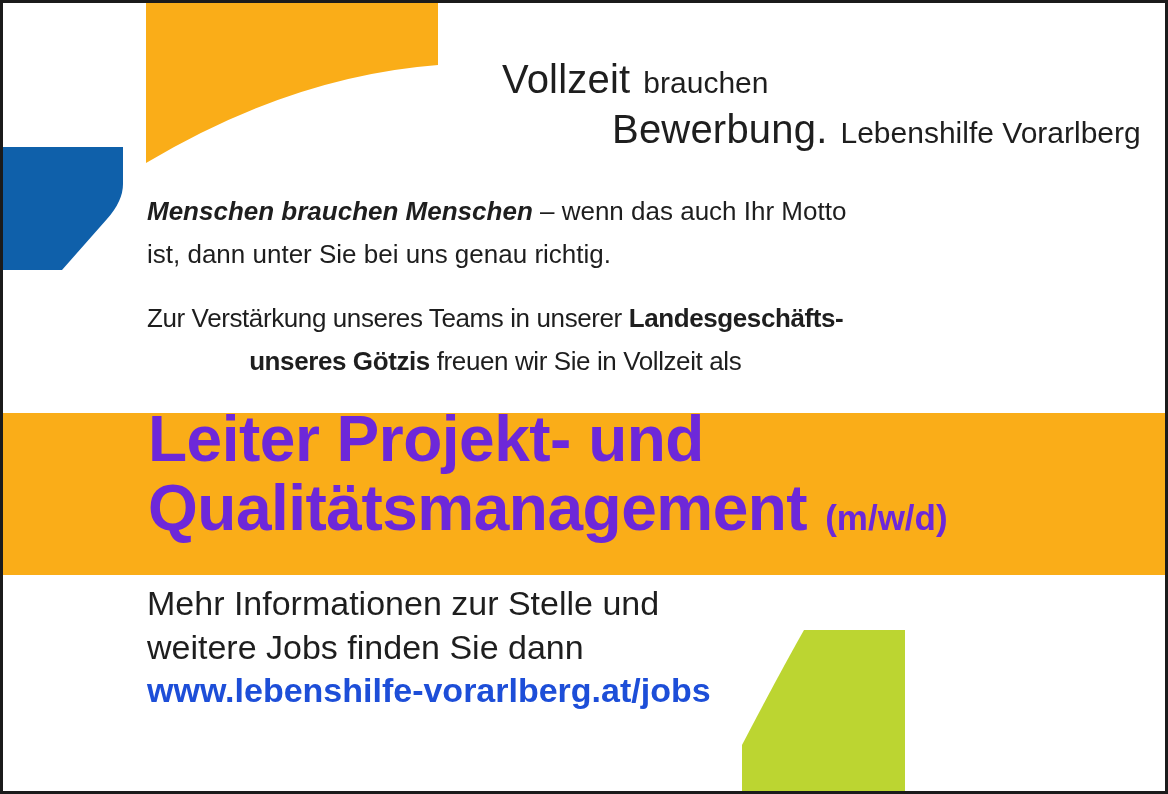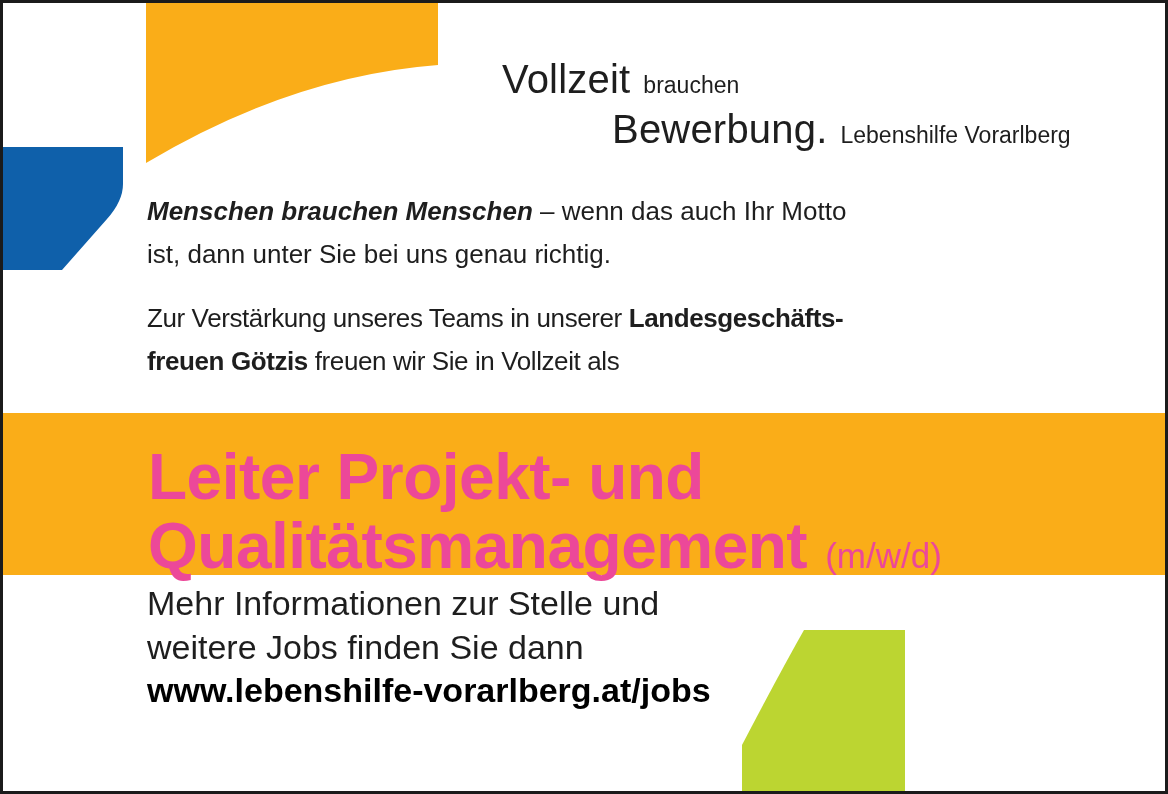--- a/index.html
+++ b/index.html
@@ -19,34 +19,34 @@
   }
   .shapes{position:absolute;inset:0;z-index:0;}
   .banner{
     position:absolute;left:3px;right:3px;top:413px;height:162px;
     background:#FAAD18;z-index:1;
   }
   .txt{position:absolute;z-index:2;white-space:nowrap;}
   
   .logo-l1{left:502px;top:57px;font-size:40px;line-height:44px;letter-spacing:.2px;}
   .logo-l2{left:612px;top:107px;font-size:40px;line-height:44px;letter-spacing:.2px;}
-  .logo-small{font-size:23px;margin-left:13px;letter-spacing:0;margin-top:8px;}
+  .logo-small{font-size:30px;margin-left:13px;letter-spacing:0;margin-top:8px;}
   
   .body-block{font-size:26px;line-height:43px;}
   .intro{left:147px;top:190px;}
-  .team{left:147px;top:297px;letter-spacing:-0.4px;}
+  .team{left:147px;top:297px;letter-spacing:-0.4px;text-align:center;}
   .bi{font-weight:bold;font-style:italic;}
   .b{font-weight:bold;}
   
-  .title-block{left:148px;top:443px;font-size:64px;line-height:69px;
-    font-weight:bold;letter-spacing:-0.5px;color:#ec4899;}
-  .mwd{font-size:35px;font-weight:400;letter-spacing:0;margin-left:18px;}
+  .title-block{left:148px;top:405px;font-size:64px;line-height:69px;
+    font-weight:bold;letter-spacing:-0.5px;color:#6d28d9;}
+  .mwd{font-size:35px;font-weight:700;letter-spacing:0;margin-left:18px;}
   
   .footer{left:147px;top:582px;font-size:34px;line-height:43.5px;}
-  .footer a{color:#000000;text-decoration:none;font-weight:bold;}
+  .footer a{color:#1d4ed8;text-decoration:none;font-weight:bold;}
 </style>
 </head>
 <body>
 
 <div class="frame">
 
   <svg class="shapes" width="1168" height="794" viewBox="0 0 1168 794" aria-hidden="true">
     <path d="M146,3 L438,3 L438,65 Q292,76 146,163 Z" fill="#FAAD18"></path>
     <path d="M3,147 L123,147 L123,184 Q123,201 107,219 L62,270 L3,270 Z" fill="#0F60AA"></path>
     <path d="M804,630 L905,630 L905,791 L742,791 L742,745 Q778,676 804,630 Z" fill="#BCD531"></path>
@@ -61,21 +61,21 @@
     <span>Bewerbung.</span><span class="logo-small">Lebenshilfe Vorarlberg</span>
   </div>
 
   <div class="txt body-block intro">
     <div><span class="bi">Menschen brauchen Menschen</span><span> – wenn das auch Ihr Motto</span></div>
     <div>ist, dann unter Sie bei uns genau richtig.</div>
   </div>
 
   <div class="txt body-block team">
     <div><span>Zur Verstärkung unseres Teams in unserer </span><span class="b">Landesgeschäfts-</span></div>
-    <div><span class="b">freuen Götzis</span><span> freuen wir Sie in Vollzeit als</span></div>
+    <div><span class="b">unseres Götzis</span><span> freuen wir Sie in Vollzeit als</span></div>
   </div>
 
   <div class="txt title-block">
     <div>Leiter Projekt- und</div>
     <div><span>Qualitätsmanagement</span><span class="mwd">(m/w/d)</span></div>
   </div>
 
   <div class="txt footer">
     <div>Mehr Informationen zur Stelle und</div>
     <div>weitere Jobs finden Sie dann</div>

